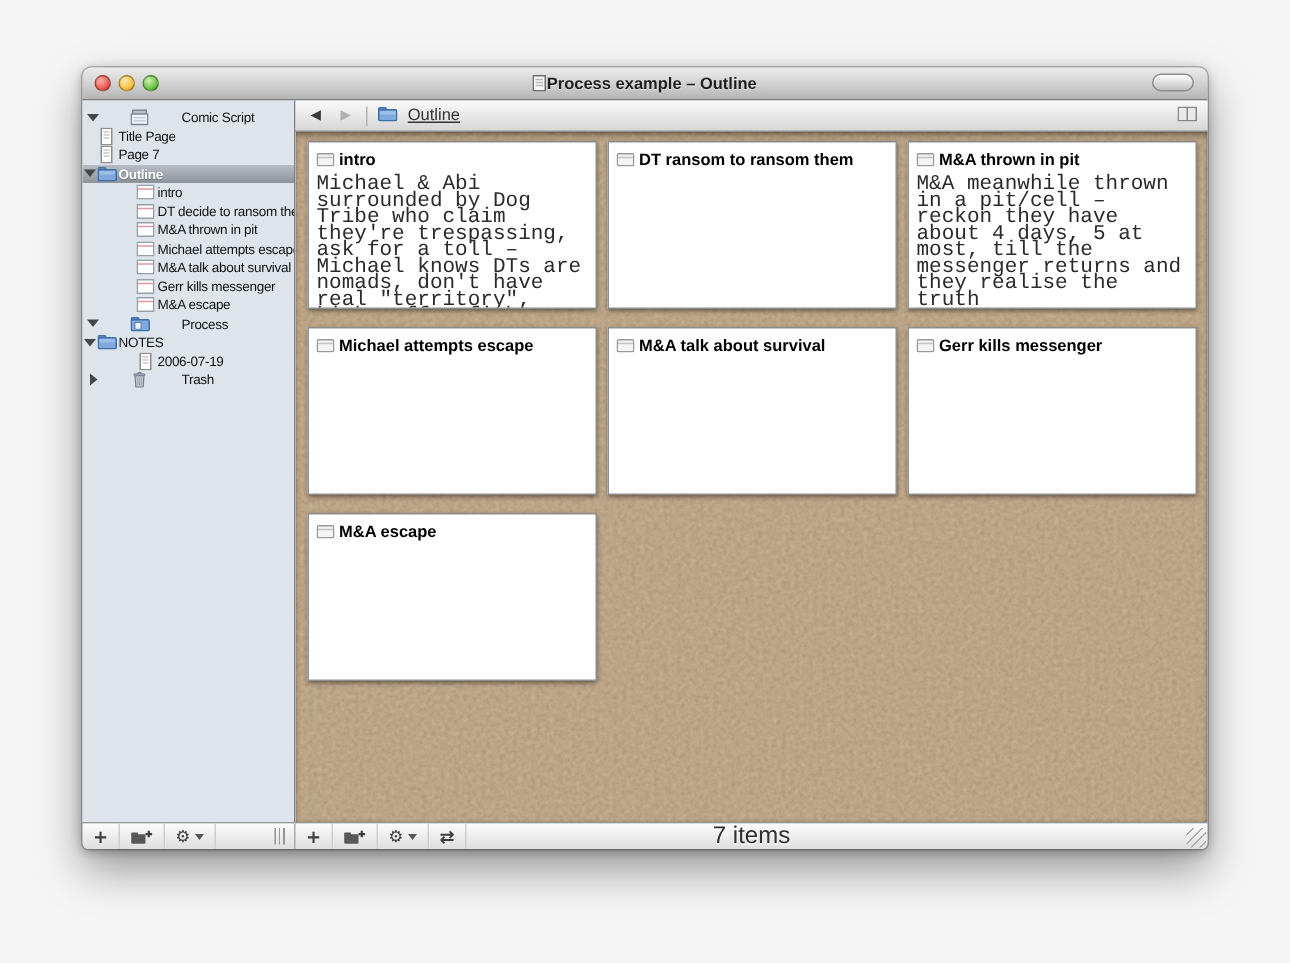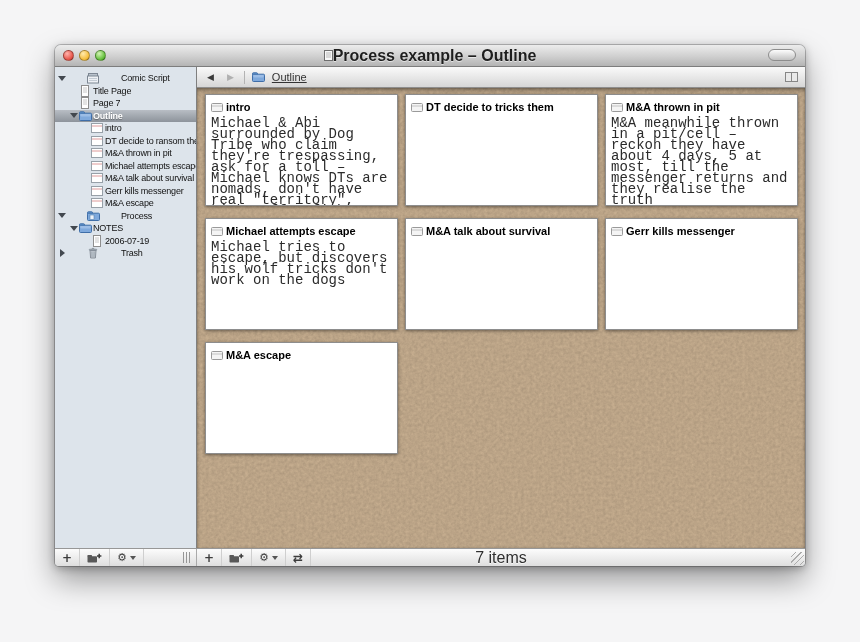--- a/index.html
+++ b/index.html
@@ -24,40 +24,40 @@
     display:flex;align-items:center;
   }
   .lights{display:flex;gap:5px;margin-left:8px;z-index:2;}
   .light{width:11px;height:11px;border-radius:50%;box-sizing:border-box;border:1px solid rgba(0,0,0,.3);}
   .light.red{background:radial-gradient(circle at 35% 30%,#ffb3ac,#e8574c 65%,#b33a31);}
   .light.yellow{background:radial-gradient(circle at 35% 30%,#ffeaae,#f6bf3e 65%,#c08c1e);}
   .light.green{background:radial-gradient(circle at 35% 30%,#d2f3b4,#67c23f 65%,#3f8c23);}
   .win-title{
     position:absolute;left:0;right:0;top:0;bottom:0;
     display:flex;align-items:center;justify-content:center;
-    font-size:16px;font-weight:bold;color:#1e1e1e;text-shadow:0 1px 0 rgba(255,255,255,.55);
+    font-size:11px;font-weight:bold;color:#1e1e1e;text-shadow:0 1px 0 rgba(255,255,255,.55);
     pointer-events:none;
   }
   .lozenge{
     position:absolute;right:9px;top:4px;width:28px;height:12px;border-radius:7px;
     background:linear-gradient(#fdfdfd,#c2c2c2);border:1px solid #8d8d8d;box-sizing:border-box;
   }
   
   .main-row{flex:1;display:flex;min-height:0;}
   .sidebar{
     flex:0 0 142px;width:142px;box-sizing:border-box;
     background:#dde4eb;border-right:1px solid #7f7f7f;
     padding-top:5px;overflow:hidden;
   }
   .brow{
     height:12.5px;display:flex;align-items:center;
     font-size:9px;letter-spacing:-0.2px;color:#111;white-space:nowrap;overflow:hidden;
   }
   .brow.lvl0{padding-left:2px;gap:20px;}
-  .brow.lvl1{padding-left:14px;}
+  .brow.lvl1{}
   .brow.lvl2{padding-left:26px;}
   .brow.selected{
     background:linear-gradient(#b8bdc4,#8d939b);
     color:#fff;font-weight:bold;text-shadow:0 1px 1px rgba(0,0,0,.35);
   }
   .slot{flex:0 0 10px;display:flex;align-items:center;justify-content:center;}
   .tri-down{width:0;height:0;border-left:4px solid transparent;border-right:4px solid transparent;border-top:5px solid #42484f;}
   .tri-right{width:0;height:0;border-top:4px solid transparent;border-bottom:4px solid transparent;border-left:5px solid #42484f;}
   .bicon{flex:0 0 14px;display:flex;align-items:center;}
   .blabel{overflow:hidden;text-overflow:clip;}
@@ -392,21 +392,21 @@
             </div>
             <div class="card-text">Michael &amp; Abi surrounded by Dog Tribe who claim they're trespassing, ask for a toll – Michael knows DTs are nomads, don't have real "territory", kicks off a fight – try to fight them off, but too many of them, overwhelmed – captured</div>
           </div>
 
           <div class="card">
             <div class="card-head">
               <span><svg width="12" height="9" viewBox="0 0 12 9">
                     <rect x="0.5" y="0.5" width="11" height="8" rx="1" fill="#f4f4f4" stroke="#9a9a9a"></rect>
                     <line x1="1" y1="3" x2="11" y2="3" stroke="#c2c2c2"></line>
                   </svg></span>
-              <span class="card-title">DT decide to tricks them</span>
+              <span class="card-title">DT ransom to ransom them</span>
             </div>
           </div>
 
           <div class="card">
             <div class="card-head">
               <span><svg width="12" height="9" viewBox="0 0 12 9">
                     <rect x="0.5" y="0.5" width="11" height="8" rx="1" fill="#f4f4f4" stroke="#9a9a9a"></rect>
                     <line x1="1" y1="3" x2="11" y2="3" stroke="#c2c2c2"></line>
                   </svg></span>
               <span class="card-title">M&amp;A thrown in pit</span>
@@ -415,21 +415,20 @@
           </div>
 
           <div class="card">
             <div class="card-head">
               <span><svg width="12" height="9" viewBox="0 0 12 9">
                     <rect x="0.5" y="0.5" width="11" height="8" rx="1" fill="#f4f4f4" stroke="#9a9a9a"></rect>
                     <line x1="1" y1="3" x2="11" y2="3" stroke="#c2c2c2"></line>
                   </svg></span>
               <span class="card-title">Michael attempts escape</span>
             </div>
-            <div class="card-text">Michael tries to escape, but discovers his wolf tricks don't work on the dogs</div>
           </div>
 
           <div class="card">
             <div class="card-head">
               <span><svg width="12" height="9" viewBox="0 0 12 9">
                     <rect x="0.5" y="0.5" width="11" height="8" rx="1" fill="#f4f4f4" stroke="#9a9a9a"></rect>
                     <line x1="1" y1="3" x2="11" y2="3" stroke="#c2c2c2"></line>
                   </svg></span>
               <span class="card-title">M&amp;A talk about survival</span>
             </div>

